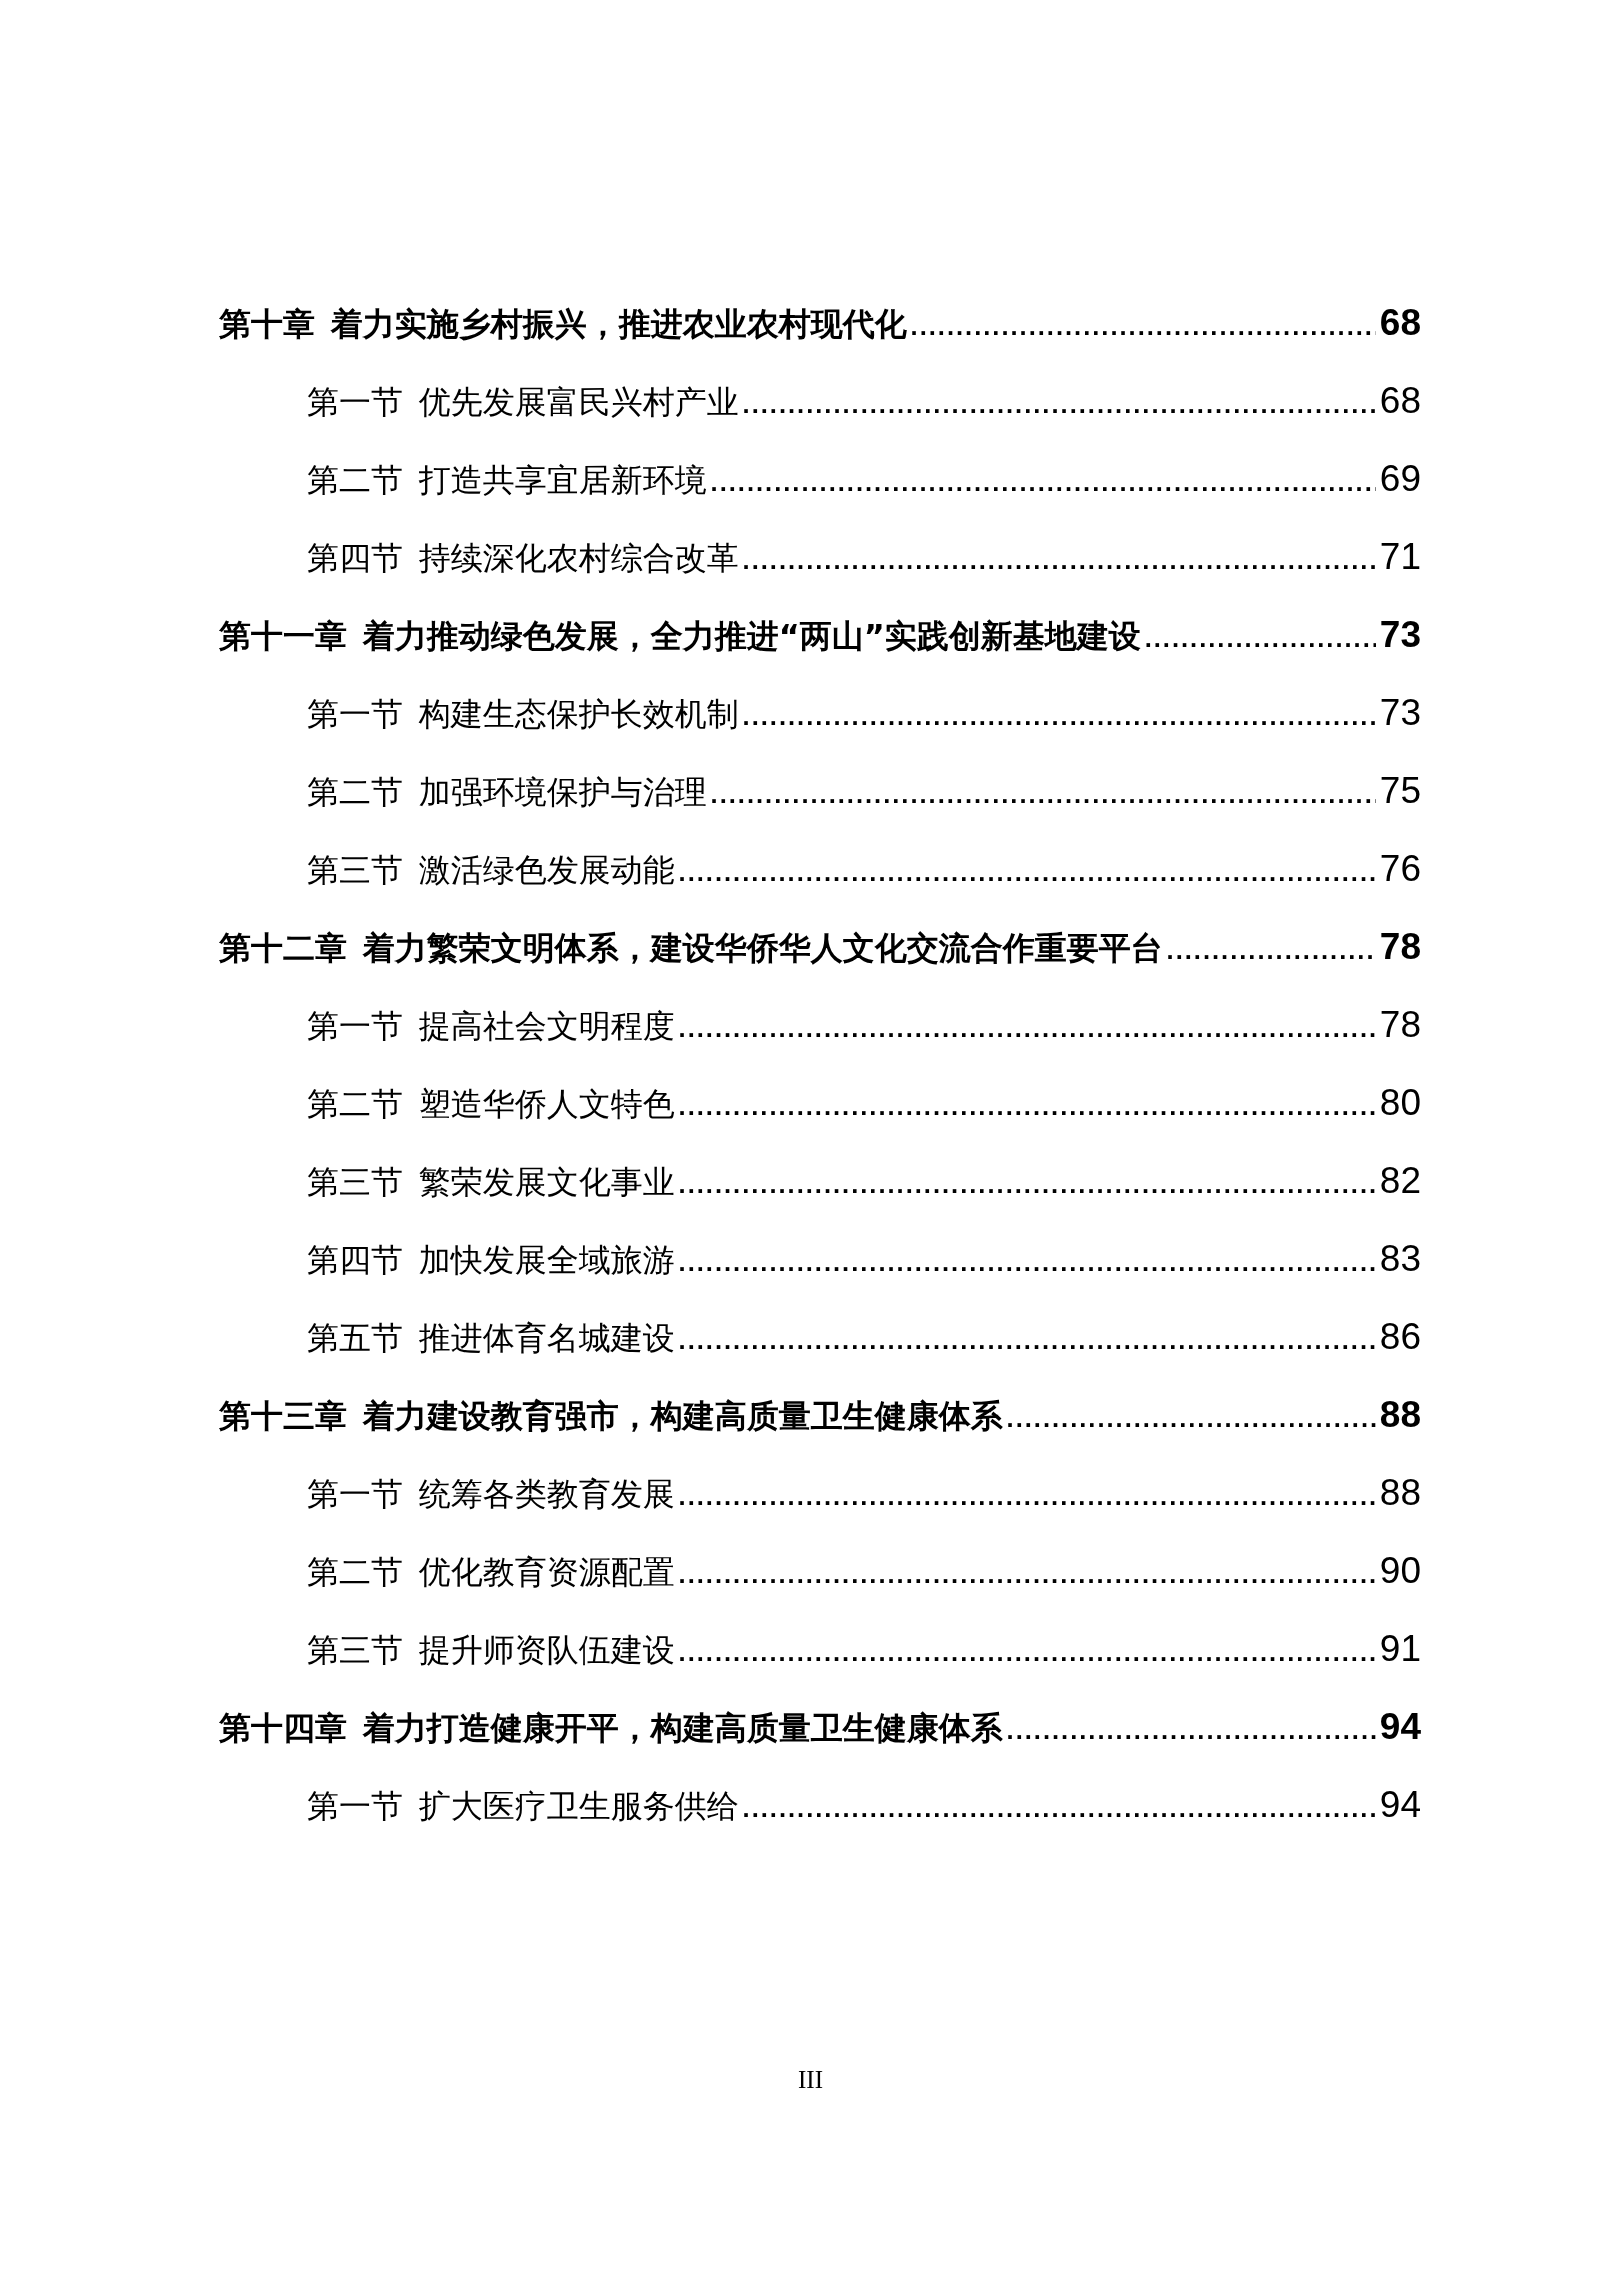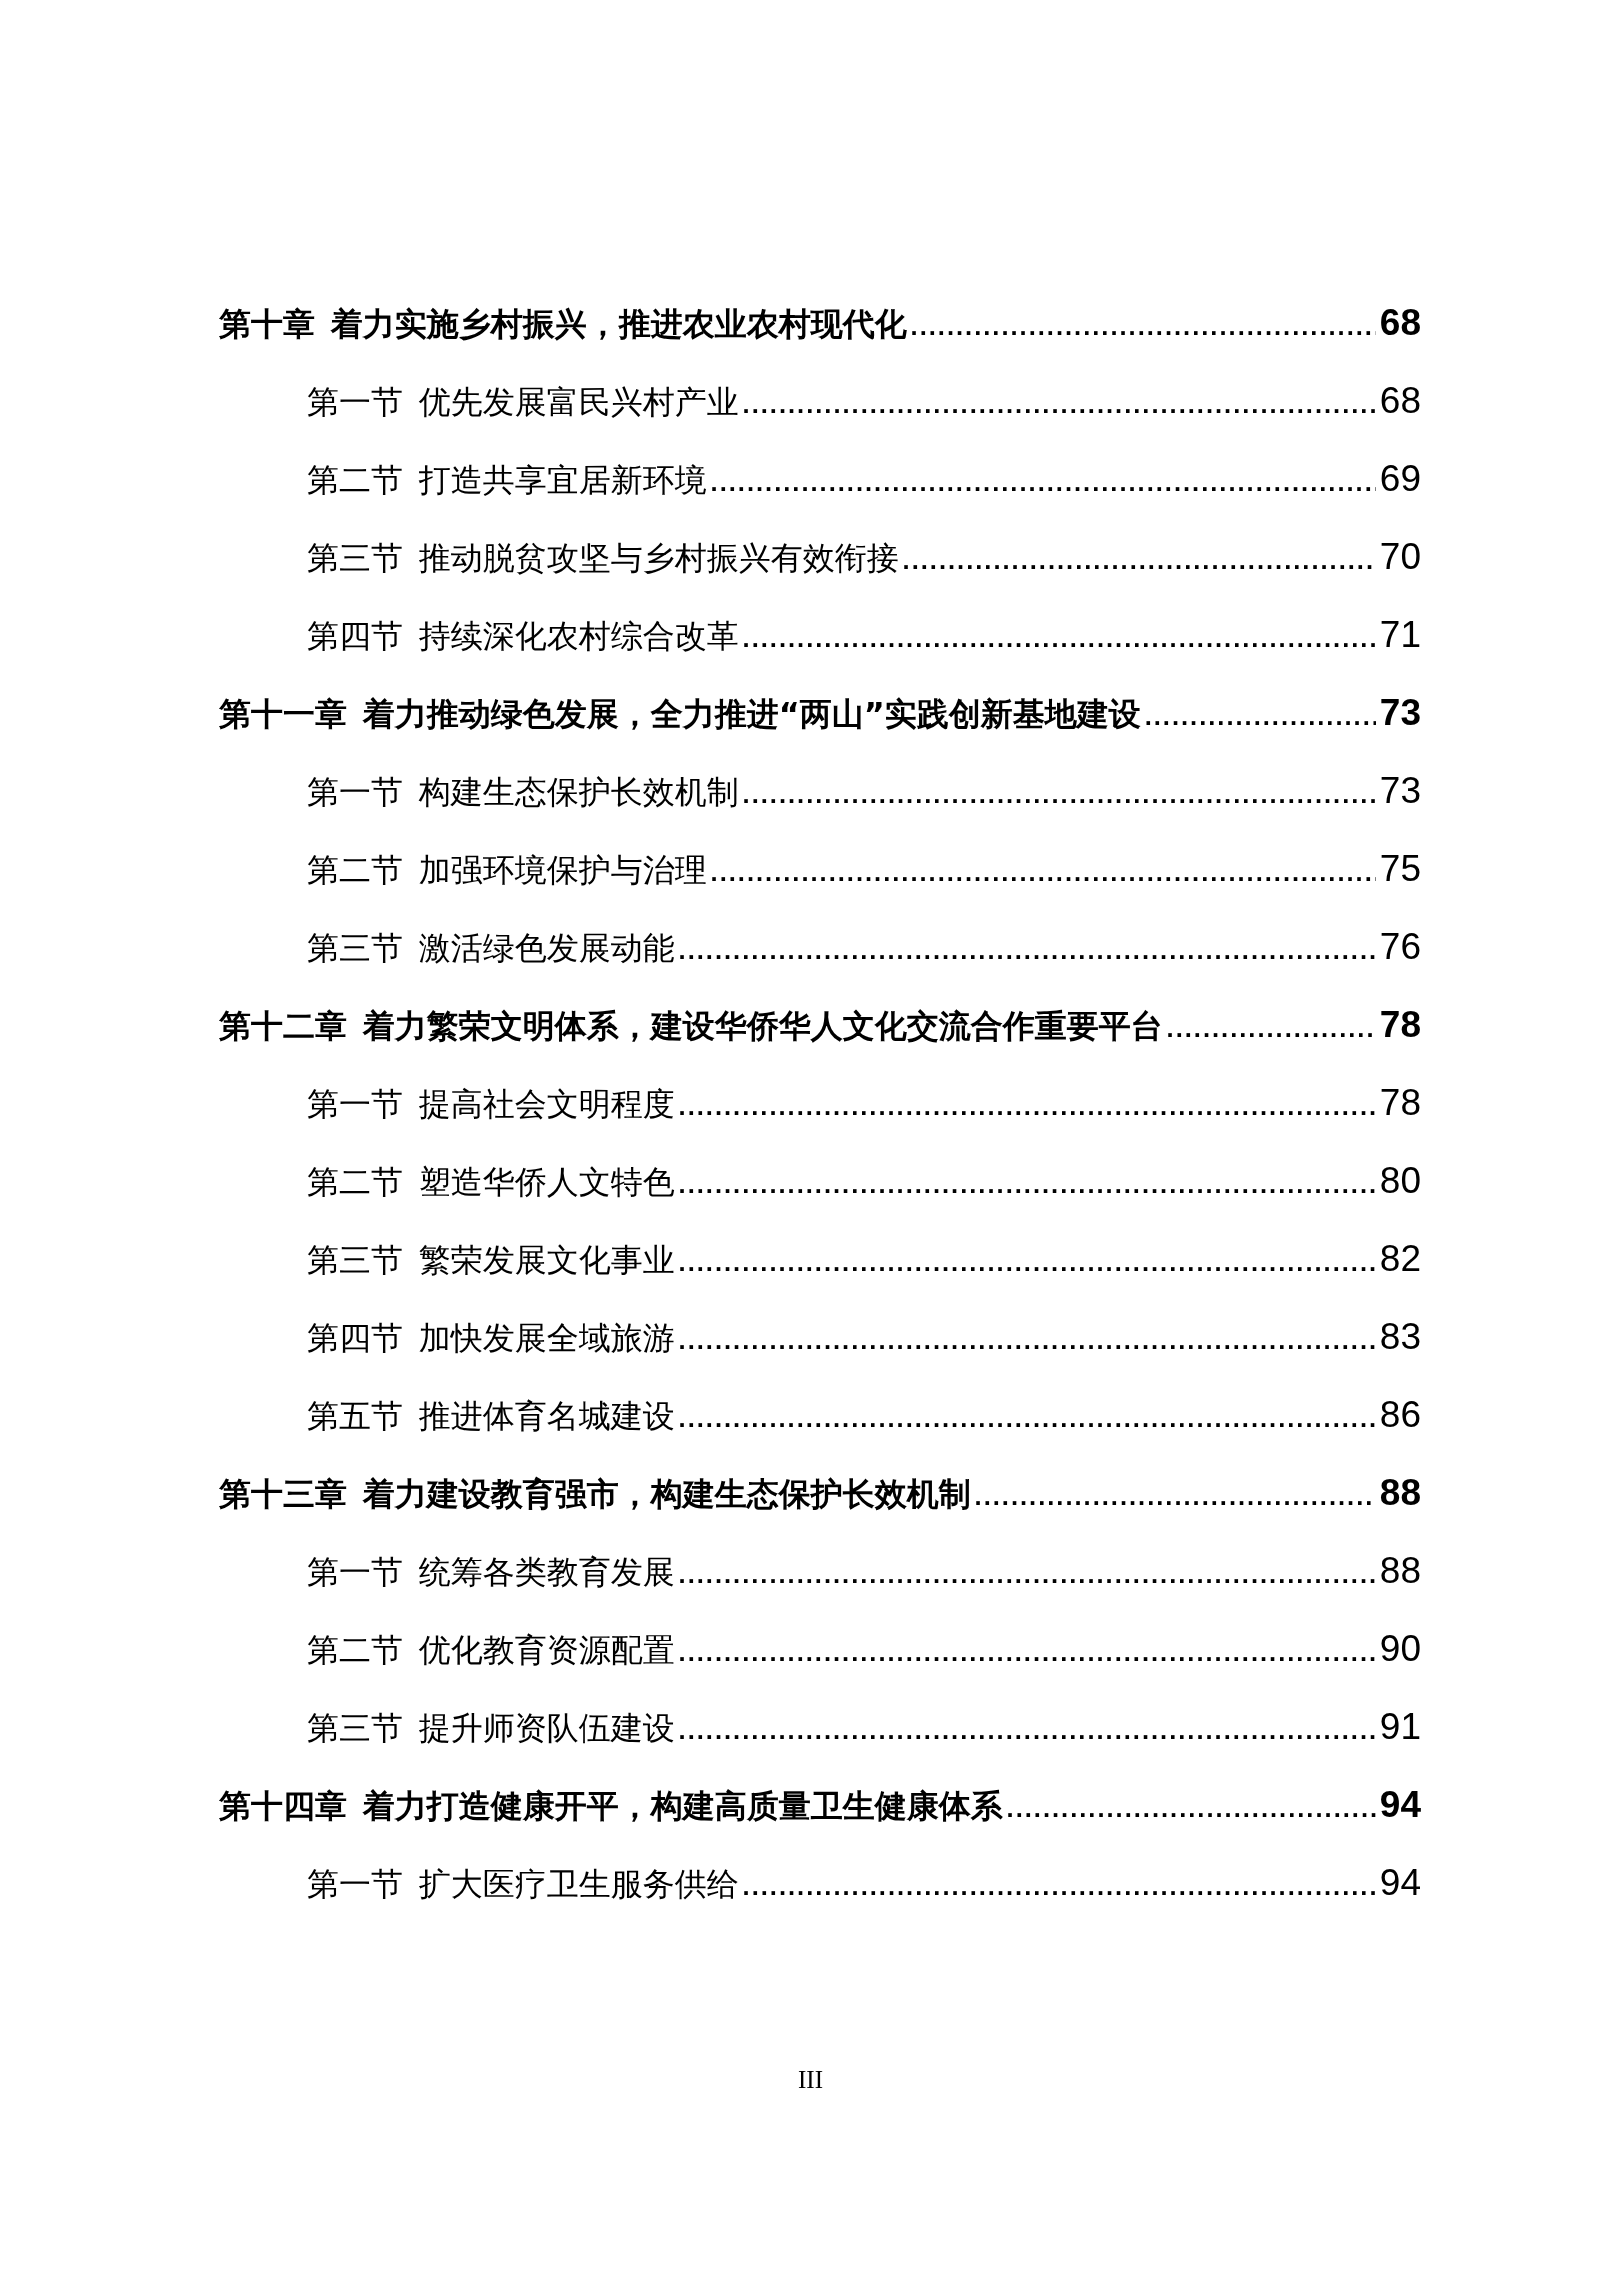--- a/index.html
+++ b/index.html
@@ -68,25 +68,20 @@
     <span class="label"><span class="num">第一节</span><span>优先发展富民兴村产业</span></span>
     <span class="leader"></span>
     <span class="page">68</span>
   </div>
   <div class="toc-entry section">
     <span class="label"><span class="num">第二节</span><span>打造共享宜居新环境</span></span>
     <span class="leader"></span>
     <span class="page">69</span>
   </div>
   <div class="toc-entry section">
-    <span class="label"><span class="num">第三节</span><span>推动脱贫攻坚与乡村振兴有效衔接</span></span>
-    <span class="leader"></span>
-    <span class="page">70</span>
-  </div>
-  <div class="toc-entry section">
     <span class="label"><span class="num">第四节</span><span>持续深化农村综合改革</span></span>
     <span class="leader"></span>
     <span class="page">71</span>
   </div>
   <div class="toc-entry chapter">
     <span class="label"><span class="num">第十一章</span><span>着力推动绿色发展，全力推进“两山”实践创新基地建设</span></span>
     <span class="leader"></span>
     <span class="page">73</span>
   </div>
   <div class="toc-entry section">
@@ -128,21 +123,21 @@
     <span class="label"><span class="num">第四节</span><span>加快发展全域旅游</span></span>
     <span class="leader"></span>
     <span class="page">83</span>
   </div>
   <div class="toc-entry section">
     <span class="label"><span class="num">第五节</span><span>推进体育名城建设</span></span>
     <span class="leader"></span>
     <span class="page">86</span>
   </div>
   <div class="toc-entry chapter">
-    <span class="label"><span class="num">第十三章</span><span>着力建设教育强市，构建生态保护长效机制</span></span>
+    <span class="label"><span class="num">第十三章</span><span>着力建设教育强市，构建高质量卫生健康体系</span></span>
     <span class="leader"></span>
     <span class="page">88</span>
   </div>
   <div class="toc-entry section">
     <span class="label"><span class="num">第一节</span><span>统筹各类教育发展</span></span>
     <span class="leader"></span>
     <span class="page">88</span>
   </div>
   <div class="toc-entry section">
     <span class="label"><span class="num">第二节</span><span>优化教育资源配置</span></span>

